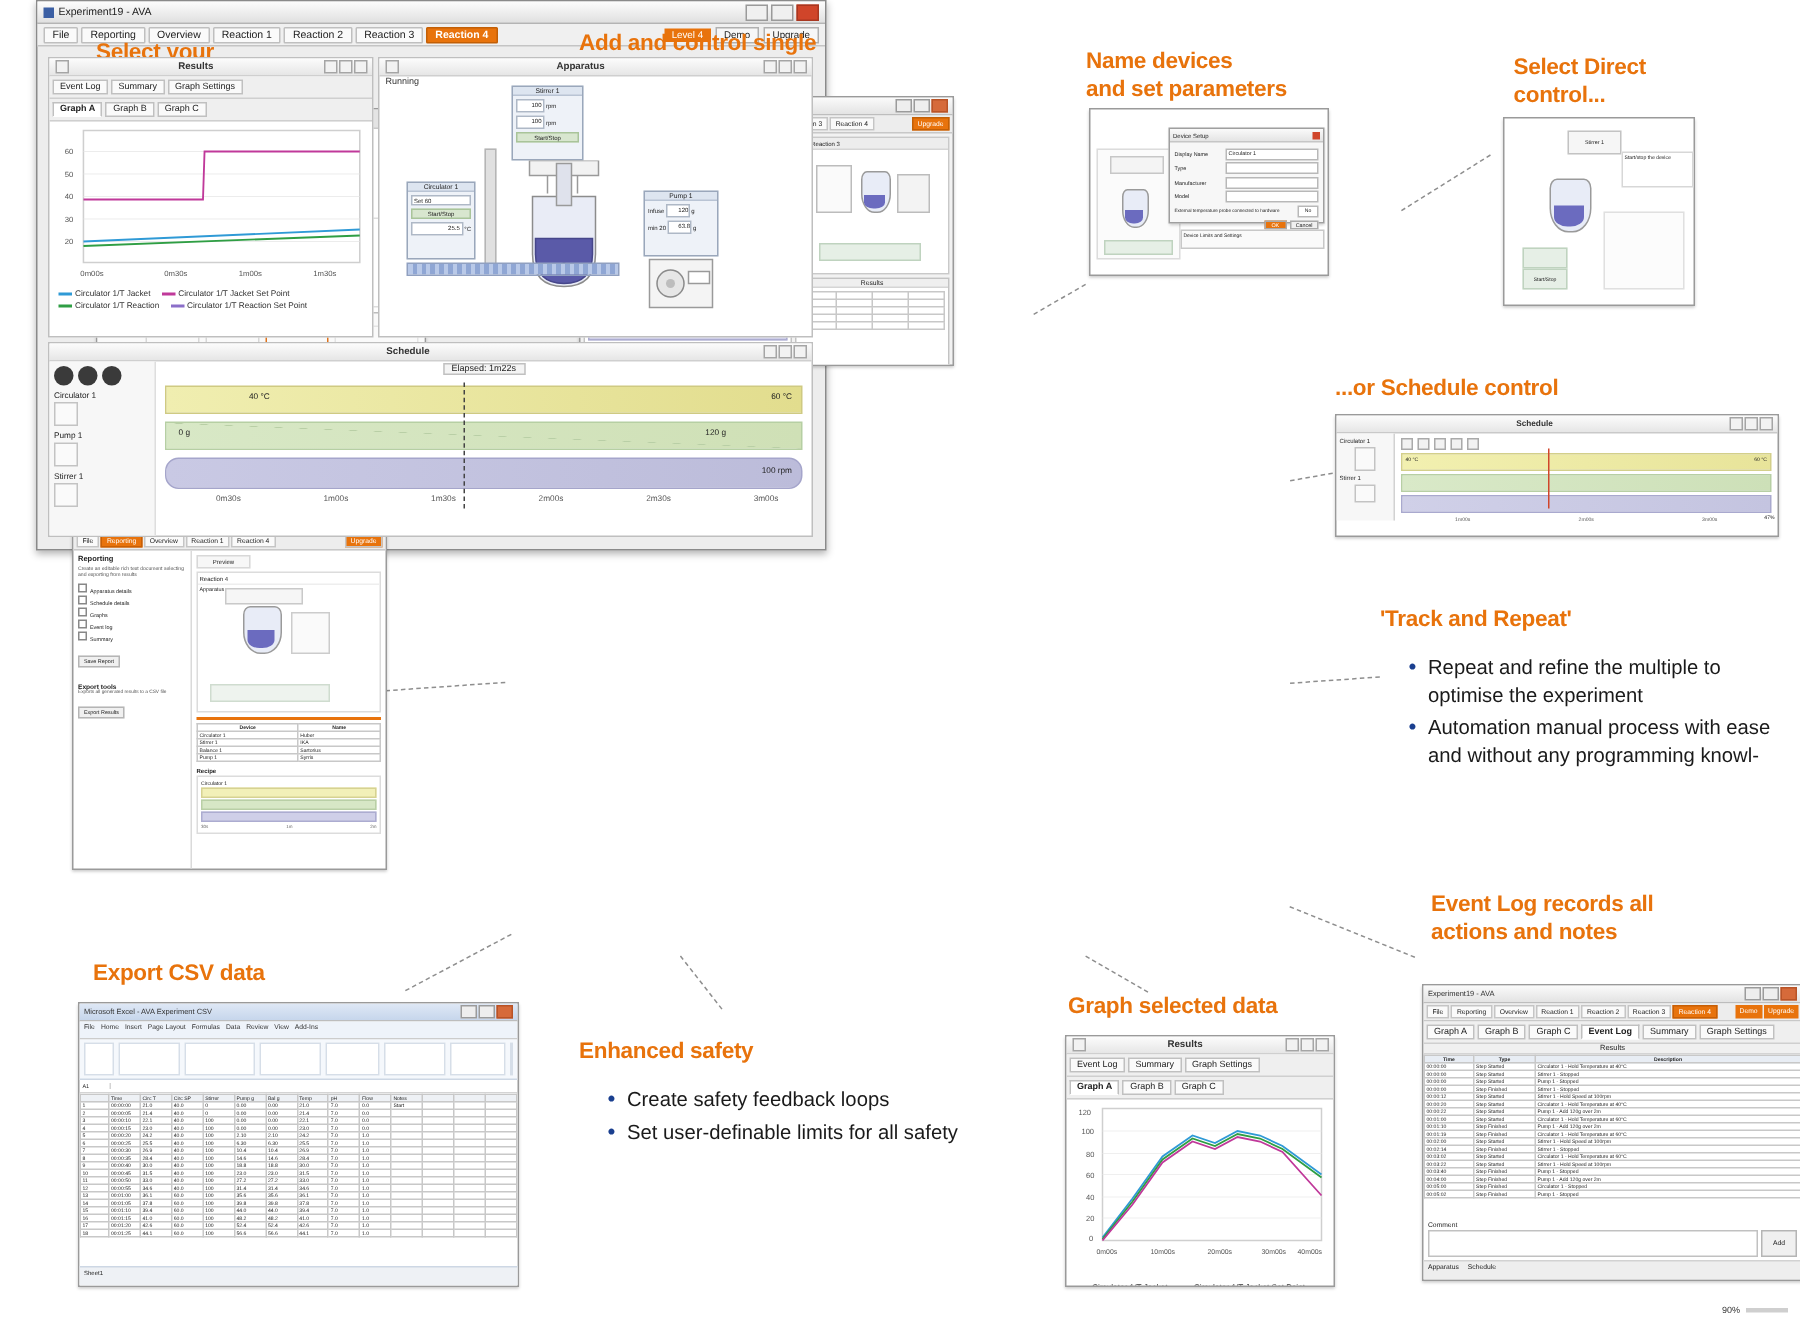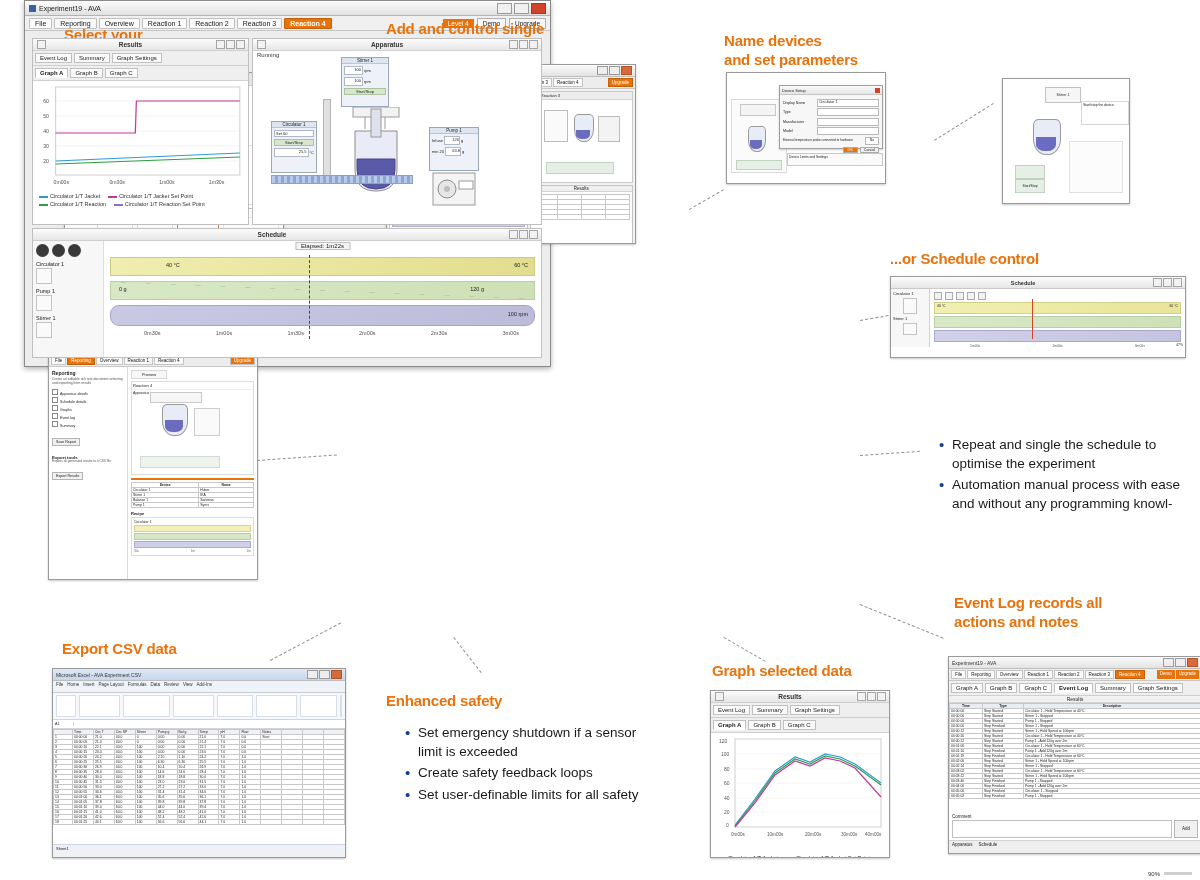--- a/index.html
+++ b/index.html
@@ -87,38 +87,40 @@
   <div class="dashed" style="left:246px;top:660px;width:80px;transform:rotate(-28deg);"></div>
   <div class="dashed" style="left:430px;top:637px;width:45px;transform:rotate(52deg);"></div>
   <div class="dashed" style="left:700px;top:637px;width:48px;transform:rotate(30deg);"></div>
 
   <div class="callout" style="left:40px;top:26px;width:180px;white-space:pre-line;">Select your
 Apparatus setup</div>
   <div class="callout" style="left:362px;top:20px;width:210px;white-space:pre-line;">Add and control single
 or multiple devices</div>
   <div class="callout" style="left:700px;top:32px;width:190px;white-space:pre-line;">Name devices
 and set parameters</div>
+  <div class="callout" style="left:985px;top:36px;width:160px;white-space:pre-line;">Select Direct
+control...</div>
   <div class="callout" style="left:866px;top:250px;width:230px;">...or Schedule control</div>
   <div class="callout" style="left:24px;top:318px;width:230px;">Automatic reports</div>
+  <div class="callout" style="left:896px;top:404px;width:240px;">'Track and Repeat'</div>
   <div class="callout" style="left:930px;top:594px;width:240px;white-space:pre-line;">Event Log records all
 actions and notes</div>
   <div class="callout" style="left:38px;top:640px;width:230px;">Export CSV data</div>
   <div class="callout" style="left:362px;top:692px;width:230px;">Enhanced safety</div>
   <div class="callout" style="left:688px;top:662px;width:230px;">Graph selected data</div>
 
   <div class="bullets" style="left:912px;top:436px;width:262px;">
     <ul>
-      <li>Repeat and single the schedule to optimise the experiment</li>
+      <li>Repeat and refine the multiple to optimise the experiment</li>
       <li>Automation manual process with ease and without any programming knowl-</li>
     </ul>
   </div>
 
   <div class="bullets" style="left:378px;top:724px;width:258px;">
     <ul>
-      <li>Set emergency shutdown if a sensor limit is exceeded</li>
       <li>Create safety feedback loops</li>
       <li>Set user-definable limits for all safety</li>
     </ul>
   </div>
 
   <div class="win" style="left:40px;top:72px;width:218px;height:192px;background:#fff;">
     <div style="display:flex;height:100%;">
       <div style="width:46px;border-right:1px solid #c9c9c9;background:#f4f4f4;">
         <div style="font-size:4.5px;padding:2px;background:#e4e4e4;border-bottom:1px solid #c9c9c9;">Category</div>
         <div style="font-size:4.5px;padding:12px 2px 2px;">Hotplate</div>

